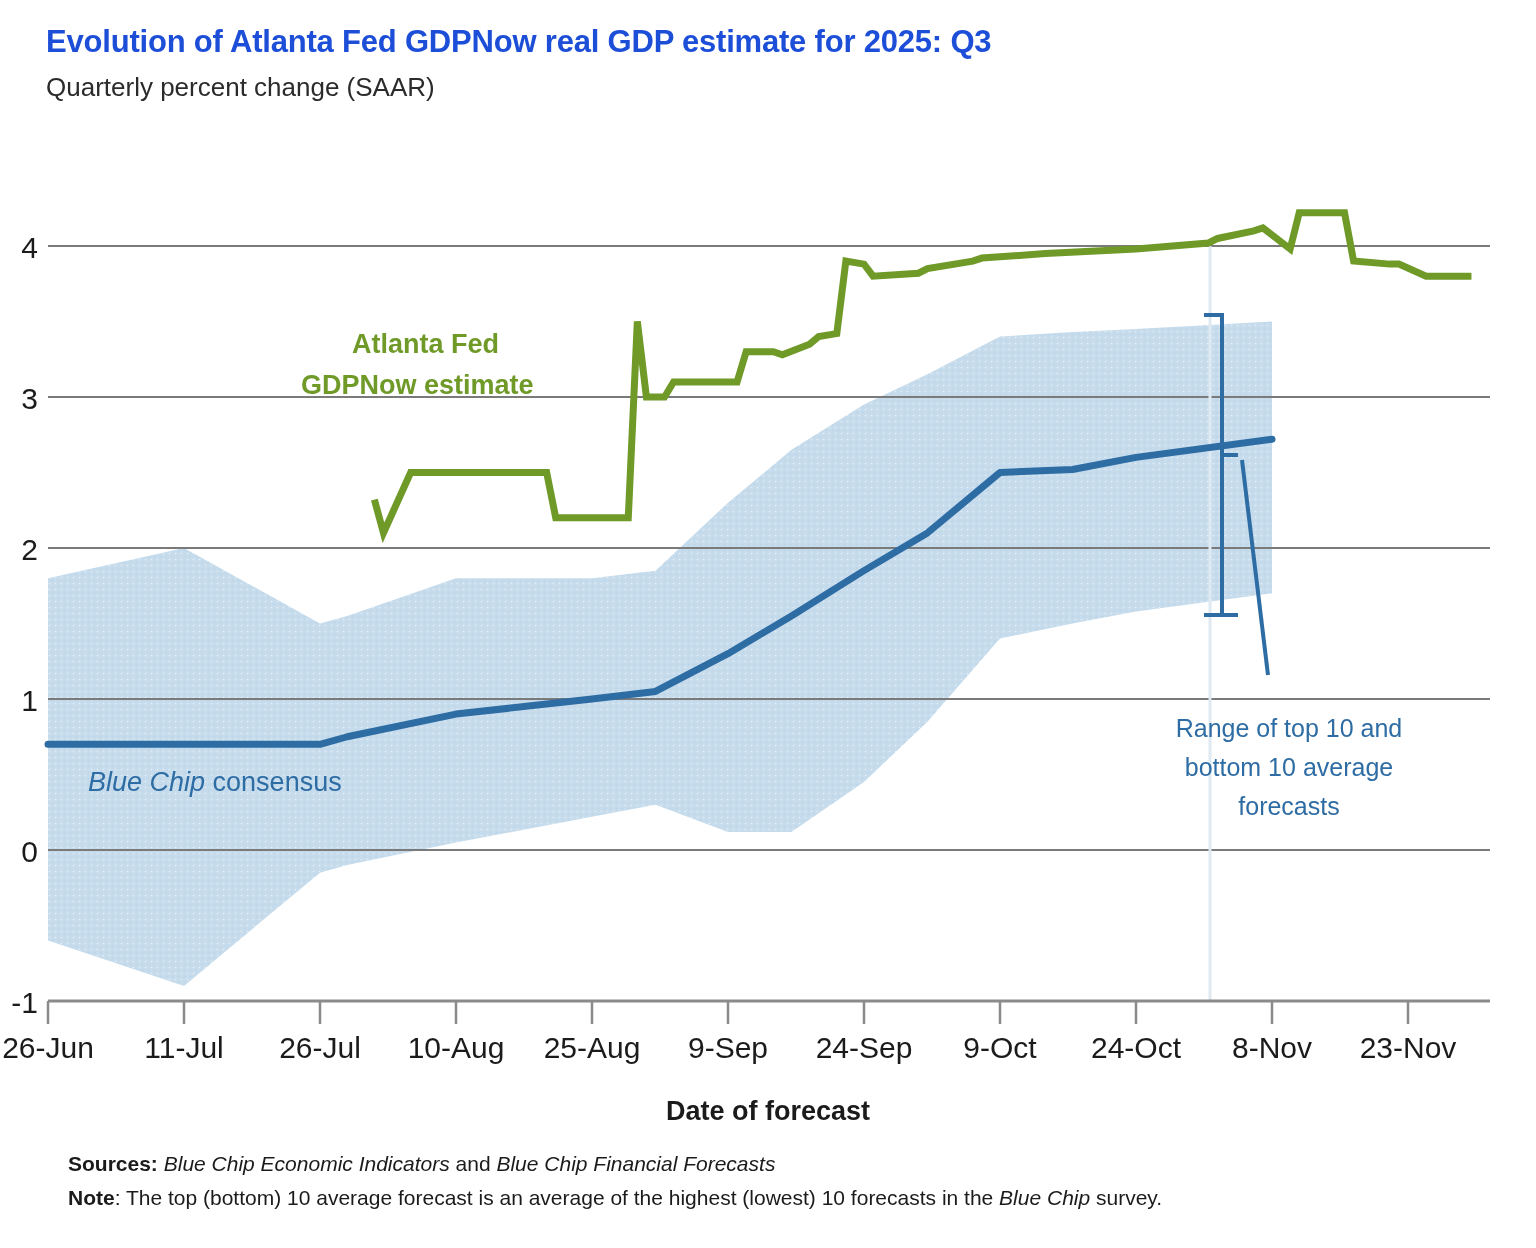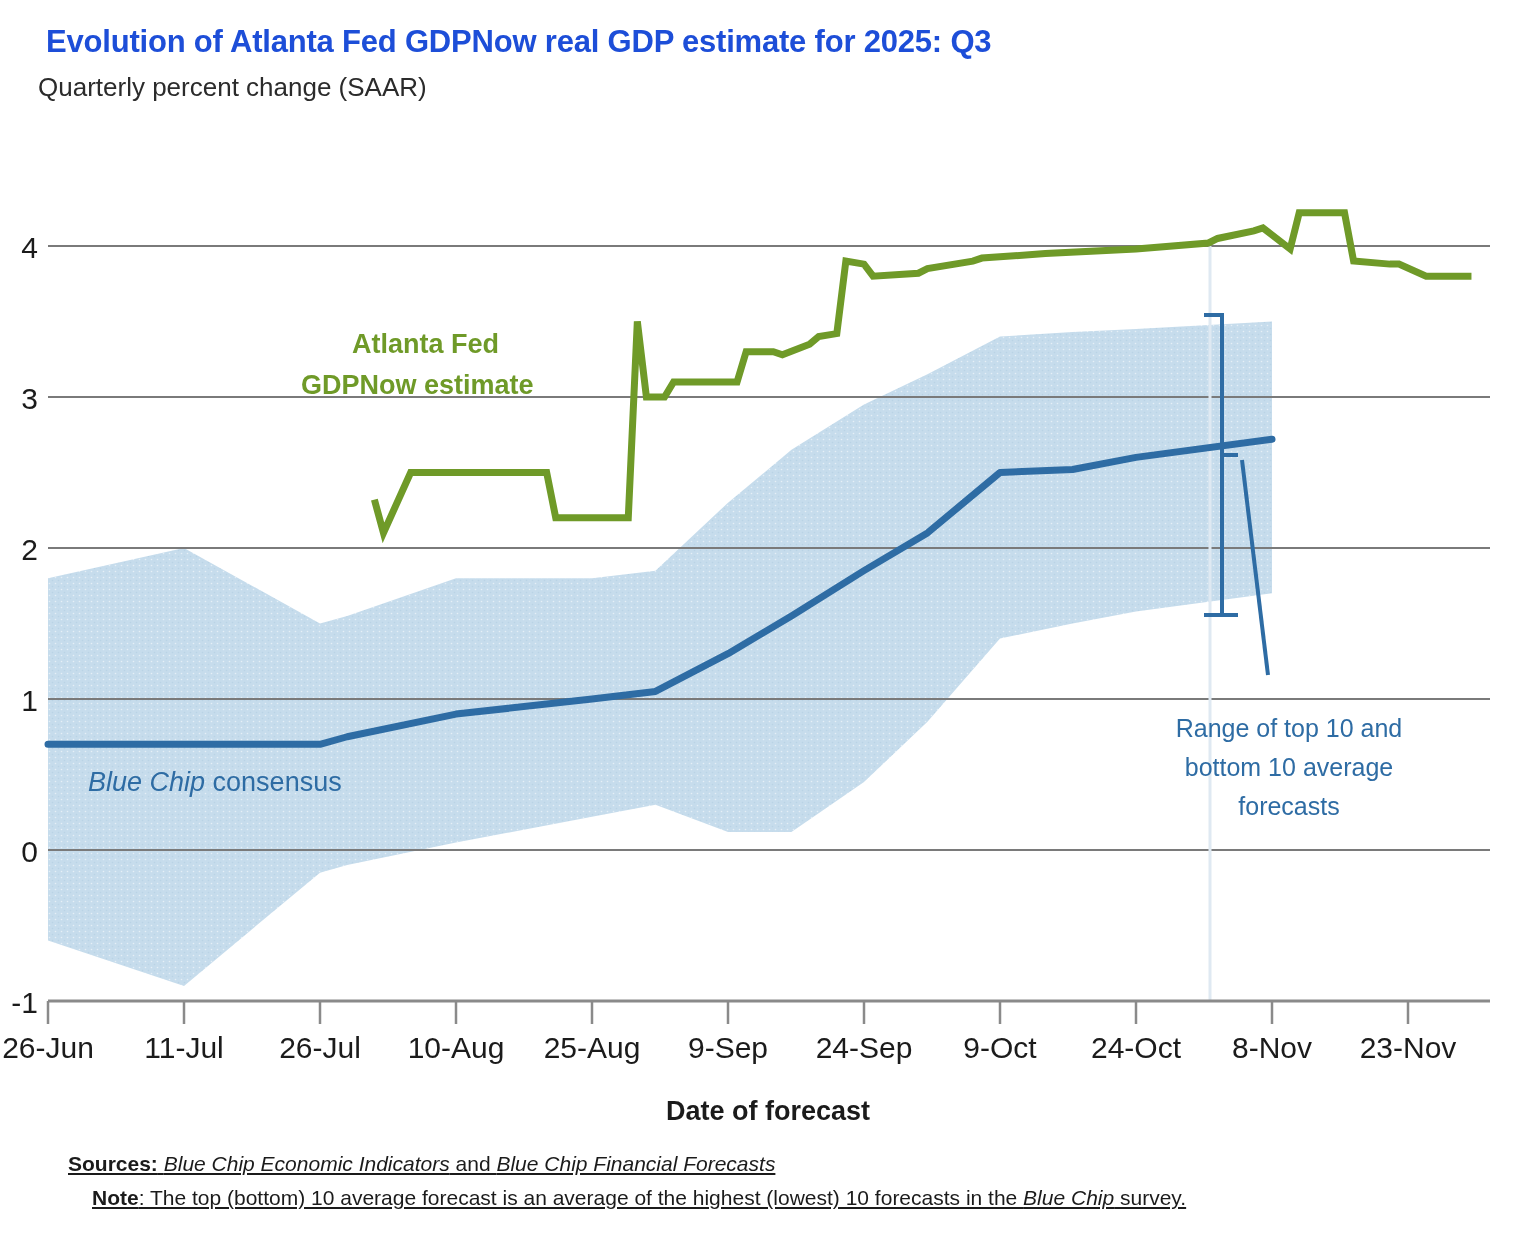--- a/index.html
+++ b/index.html
@@ -27,21 +27,21 @@
     left: 46px;
     top: 24px;
     font-size: 31px;
     font-weight: bold;
     letter-spacing: -0.2px;
     color: #1d4ed8;
     white-space: nowrap;
   }
   .subtitle {
     position: absolute;
-    left: 38px;
+    left: 46px;
     top: 72px;
     font-size: 26px;
     font-weight: normal;
     color: #2b2b2b;
     white-space: nowrap;
   }
   #plot-svg {
     position: absolute;
     left: 0;
     top: 0;
@@ -83,26 +83,25 @@
     font-family: "Liberation Sans", sans-serif;
     font-size: 27px;
     fill: #2e6ca4;
   }
   .footnote {
     position: absolute;
     left: 68px;
     font-size: 21px;
     color: #1b1b1b;
     white-space: nowrap;
-    text-decoration: underline;
   }
   .footnote b { font-weight: bold; }
   .footnote i { font-style: italic; }
   #fn-sources { top: 1152px; }
-  #fn-note { top: 1186px; margin-left: 24px; }
+  #fn-note { top: 1186px; }
 </style>
 </head>
 <body>
 
 <div id="figure">
 
   <div class="title">Evolution of Atlanta Fed GDPNow real GDP estimate for 2025: Q3</div>
   <div class="subtitle">Quarterly percent change (SAAR)</div>
 
   <svg id="plot-svg" width="1536" height="1130">

